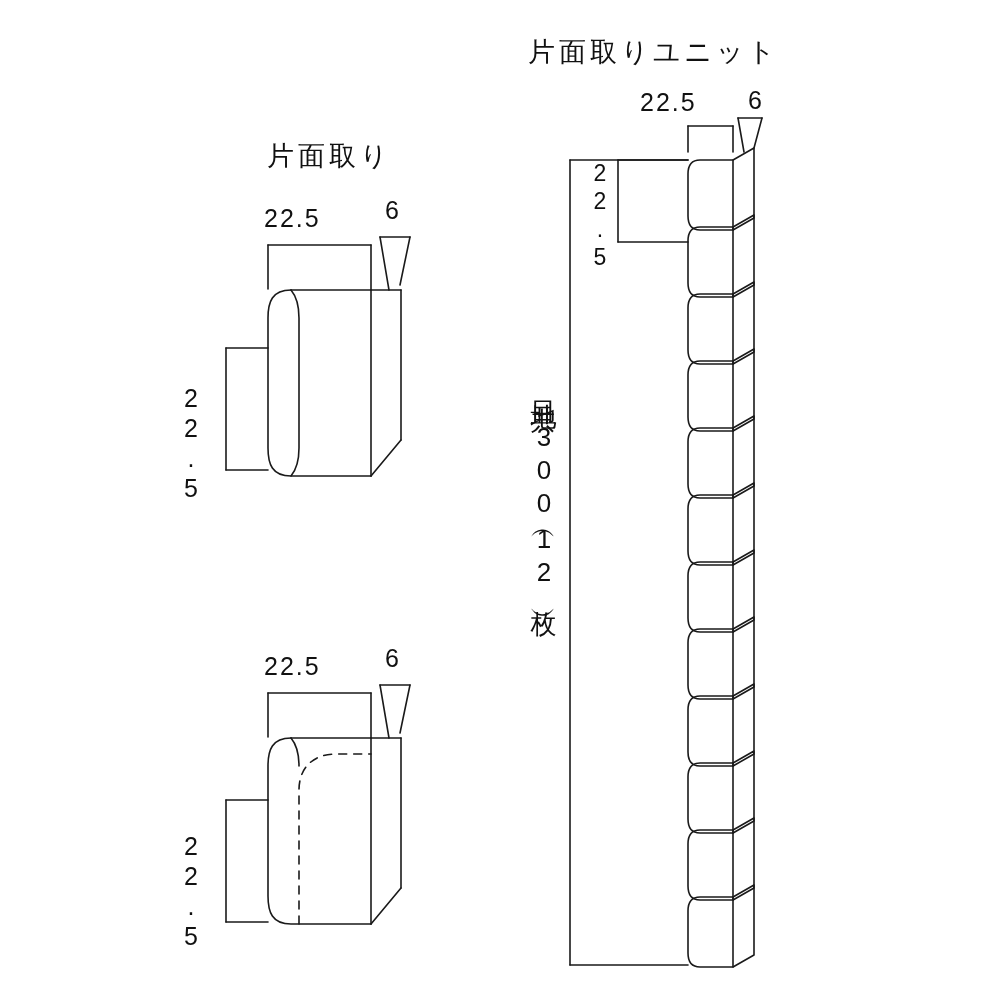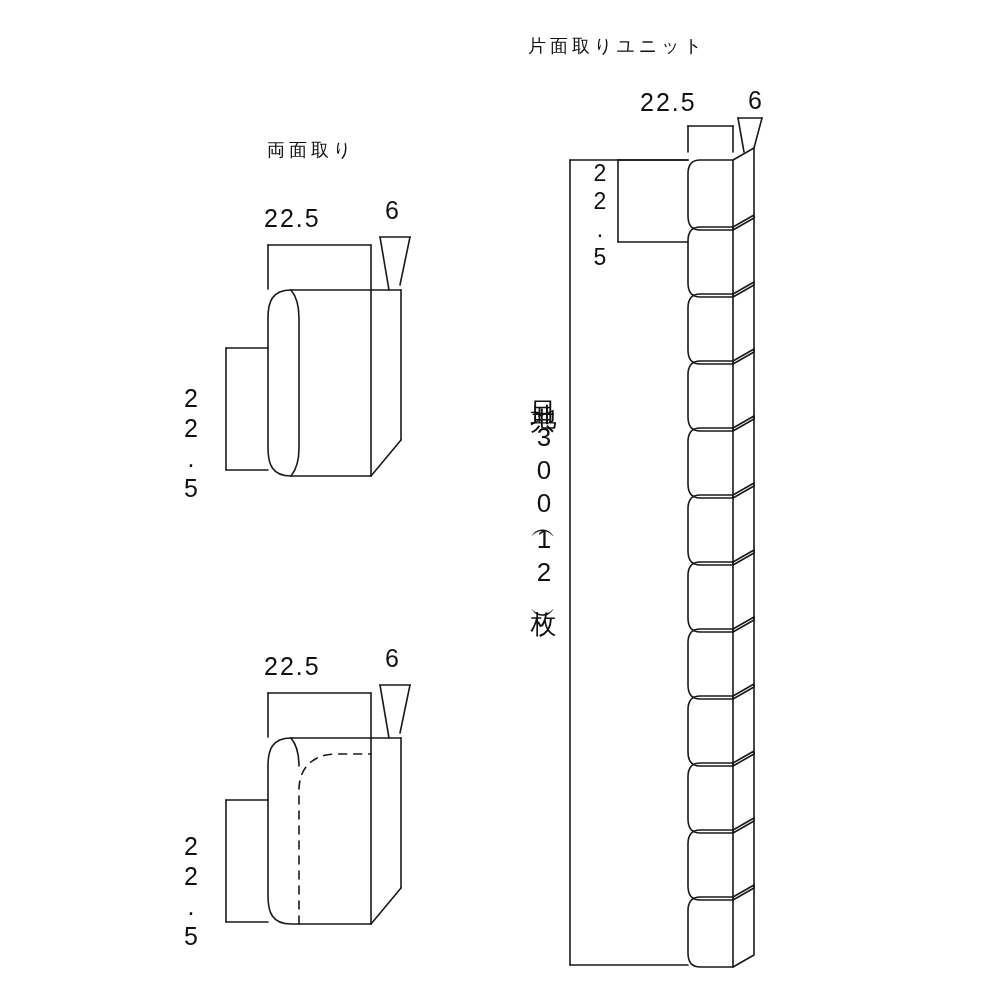--- a/index.html
+++ b/index.html
@@ -19,21 +19,21 @@
     width: 1000px;
     height: 1000px;
   }
   .lbl {
     position: absolute;
     white-space: nowrap;
     color: #111111;
     font-family: "Liberation Sans", sans-serif;
   }
   .title-jp {
-    font-size: 18px;
+    font-size: 27px;
     letter-spacing: 4px;
     font-weight: 500;
   }
   .dim {
     font-size: 25px;
     letter-spacing: 2px;
   }
   .dim-small {
     font-size: 23px;
     letter-spacing: 2px;
@@ -47,21 +47,21 @@
     left: 0;
     top: 0;
     overflow: visible;
   }
 </style>
 </head>
 <body>
 
 <div id="sheet">
 
-  <div class="lbl title-jp" style="left:267px; top:138px;">両面取り</div>
+  <div class="lbl title-jp" style="left:267px; top:138px;">片面取り</div>
 
   <div class="lbl dim" style="left:264px; top:204px;">22.5</div>
 
   <div class="lbl dim" style="left:385px; top:196px;">6</div>
 
   <div class="lbl dim vert" style="left:176px; top:384px;">22.5</div>
 
   <svg width="1000" height="1000" viewBox="0 0 1000 1000">
     <g fill="none" stroke="#1a1a1a" stroke-width="1.6" stroke-linejoin="round" stroke-linecap="round">
 

